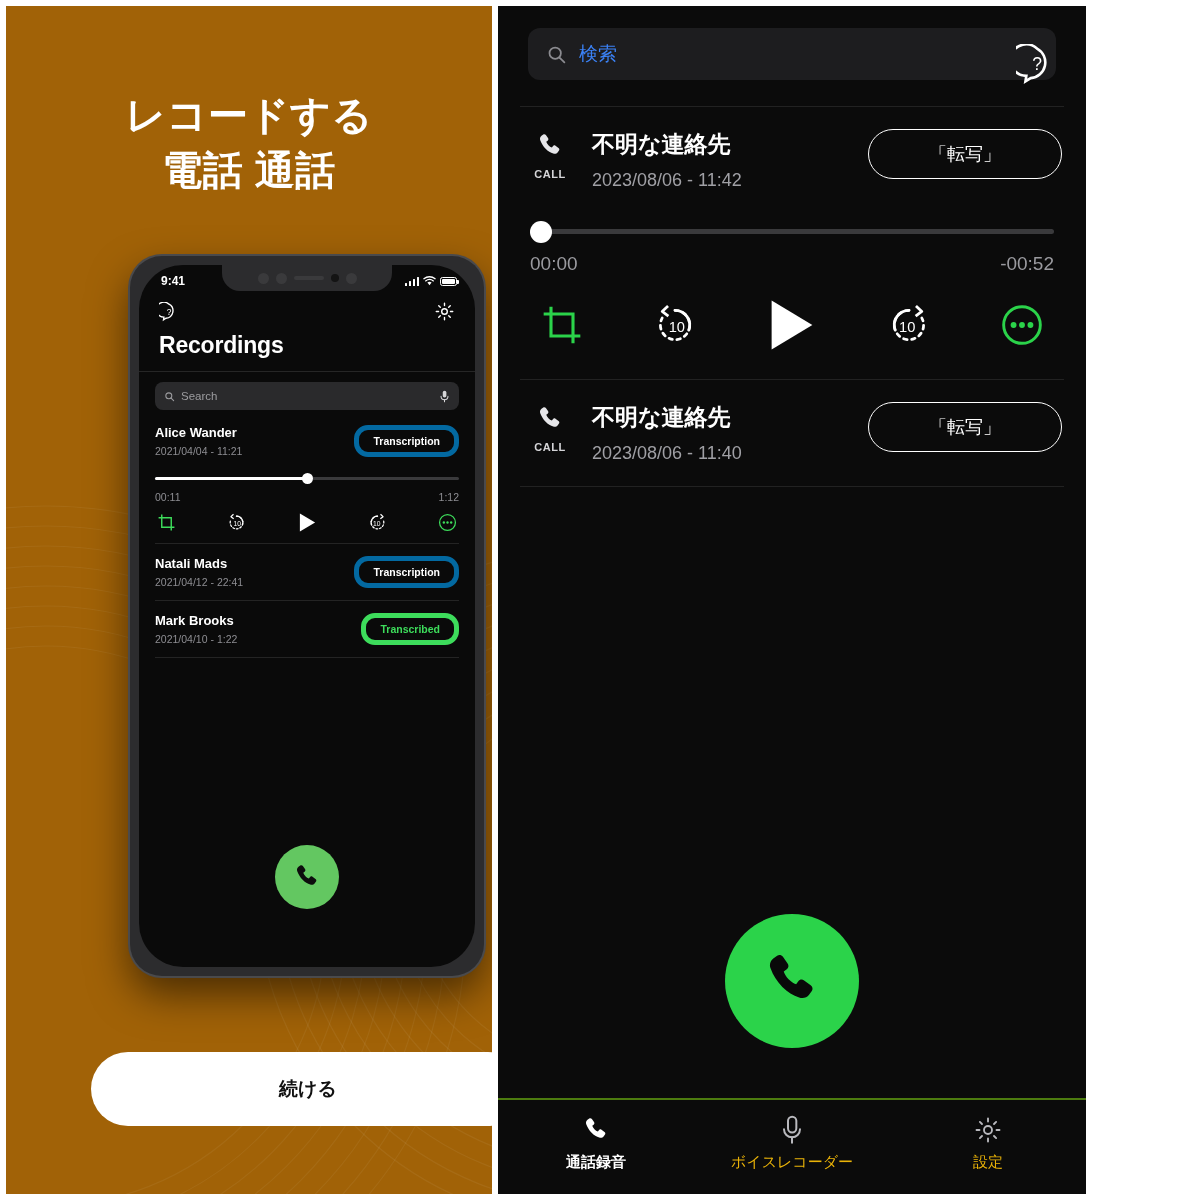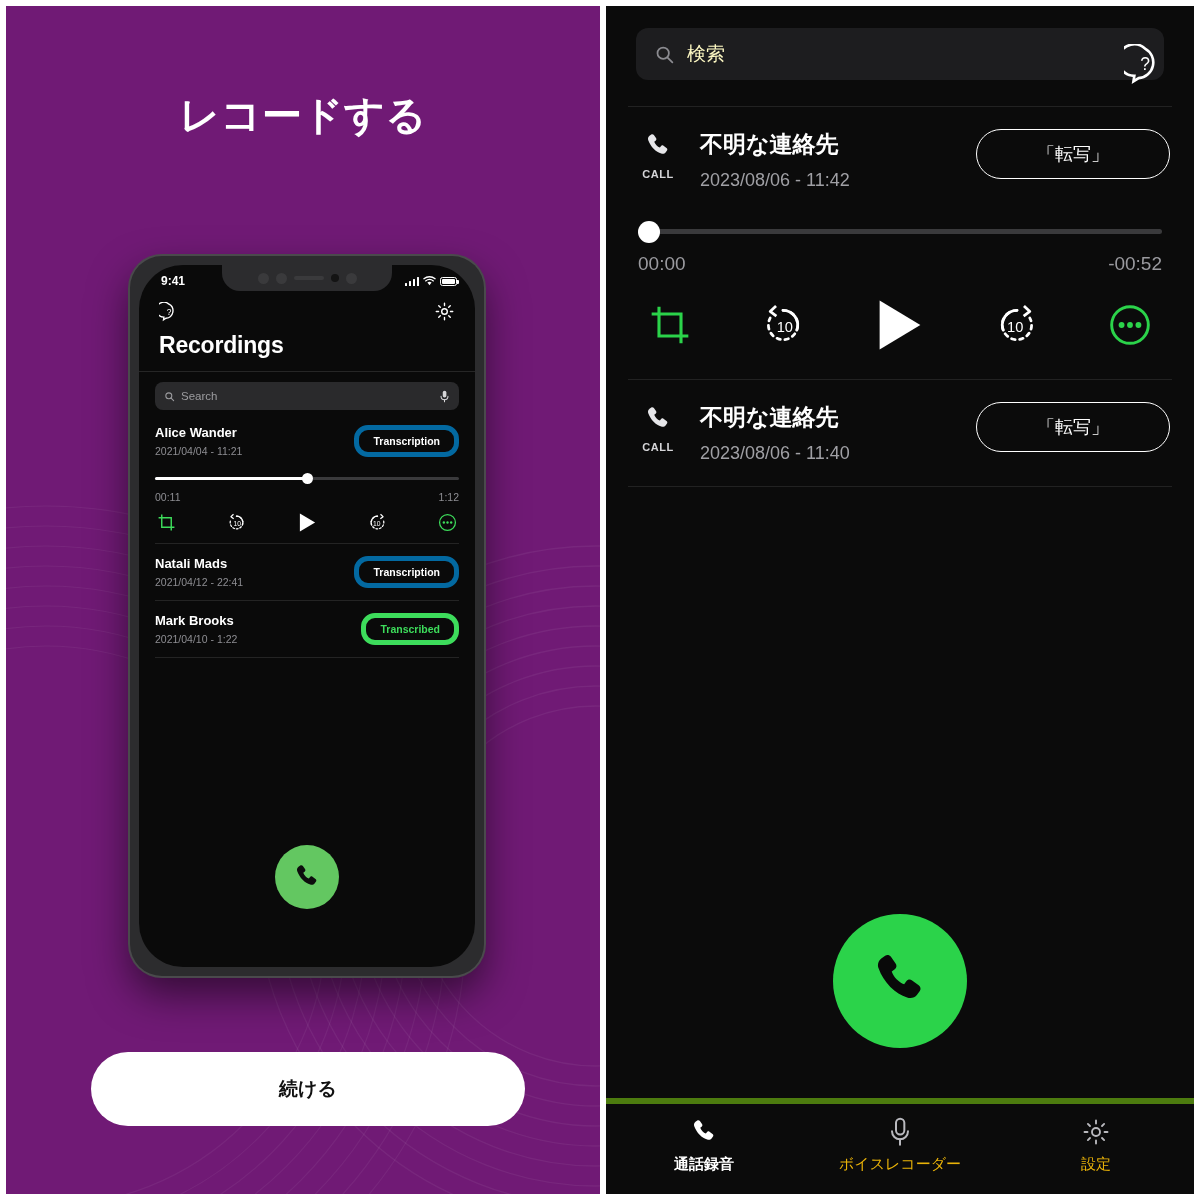--- a/index.html
+++ b/index.html
@@ -12,24 +12,24 @@
   .canvas {
     position: relative;
     width: 1200px; height: 1200px;
     display: flex;
     background: #ffffff;
   }
 
   
   .panel-left {
     position: relative;
-    width: 594px; height: 1200px;
+    width: 486px; height: 1200px;
     margin: 6px 0 6px 6px;
     height: 1188px;
-    background: #701a75;
+    background: #a16207;
     overflow: hidden;
   }
   .deco-wrap { position:absolute; inset:0; overflow:hidden; pointer-events:none; }
 
   .promo-title {
     position: absolute;
     top: 82px; left: 0; right: 0;
     text-align: center;
     color: #fff;
     font-size: 40px;
@@ -158,21 +158,21 @@
     background: #0b0b0b;
     overflow: hidden;
   }
   .r-help { position:absolute; top: 38px; right: 28px; }
   .r-title { color:#fff; font-size: 44px; font-weight: bold; padding: 88px 0 0 30px; letter-spacing: 1px; }
   .r-search {
     margin: 22px 30px 0 30px;
     height: 52px; background:#1d1d1f; border-radius: 12px;
     display:flex; align-items:center; gap: 12px; padding: 0 18px;
   }
-  .r-search-text { color:#fef9c3; font-size: 19px; }
+  .r-search-text { color:#3b82f6; font-size: 19px; }
   .r-sep { height:1px; background:#222; margin: 26px 22px 0 22px; }
 
   .call-item { padding: 20px 24px 0 24px; display:flex; align-items:flex-start; gap: 14px; }
   .call-ic { width:56px; text-align:center; padding-top:4px; }
   .call-ic .lbl { color:#d5d5d8; font-size:11px; font-weight:bold; letter-spacing:.6px; margin-top:3px; }
   .call-mid { flex:1; padding-top:2px; }
   .call-name { color:#fff; font-size:23px; font-weight:bold; }
   .call-date { color:#a0a0a5; font-size:18px; margin-top:10px; }
   .pill-lg {
     border:1.6px solid #fff; color:#fff; border-radius:26px;
@@ -189,21 +189,21 @@
 
   .r-fab {
     position:absolute; left:50%; bottom: 146px; transform:translateX(-50%);
     width: 134px; height: 134px; border-radius:50%;
     background:#2bd34a; display:flex; align-items:center; justify-content:center;
   }
   .tabbar {
     position:absolute; left:0; right:0; bottom: 0;
     height: 96px;
     display:flex; align-items:center; justify-content:space-around;
-    border-top: 6px solid #4d7c0f;
+    border-top: 2px solid #4d7c0f;
     padding-bottom: 8px;
   }
   .tab { display:flex; flex-direction:column; align-items:center; gap:8px; width: 150px; }
   .tab .tlabel { font-size: 15px; }
   .tab.active .tlabel { color:#fff; font-weight: bold; }
   .tab .tlabel { color:#eab308; }
 </style>
 </head>
 <body>
 
@@ -232,20 +232,21 @@
             <circle cx="590" cy="880" r="280"></circle>
           <circle cx="590" cy="880" r="300"></circle>
             <circle cx="590" cy="880" r="320"></circle>
           <circle cx="590" cy="880" r="340"></circle>
         </g>
       </svg>
     </div>
 
     <div class="promo-title">
       <span>レコードする</span>
+      <span>電話 通話</span>
     </div>
 
     <div class="phone">
       <div class="phone-screen">
 
         <div class="notch">
           <div class="cam"></div>
           <div class="cam"></div>
           <div class="speaker"></div>
           <div class="cam small"></div>

